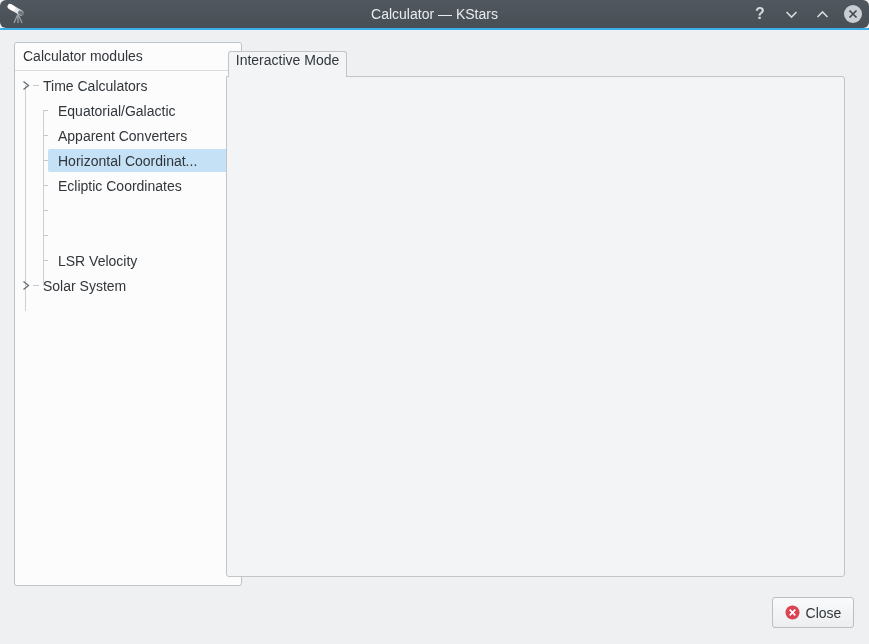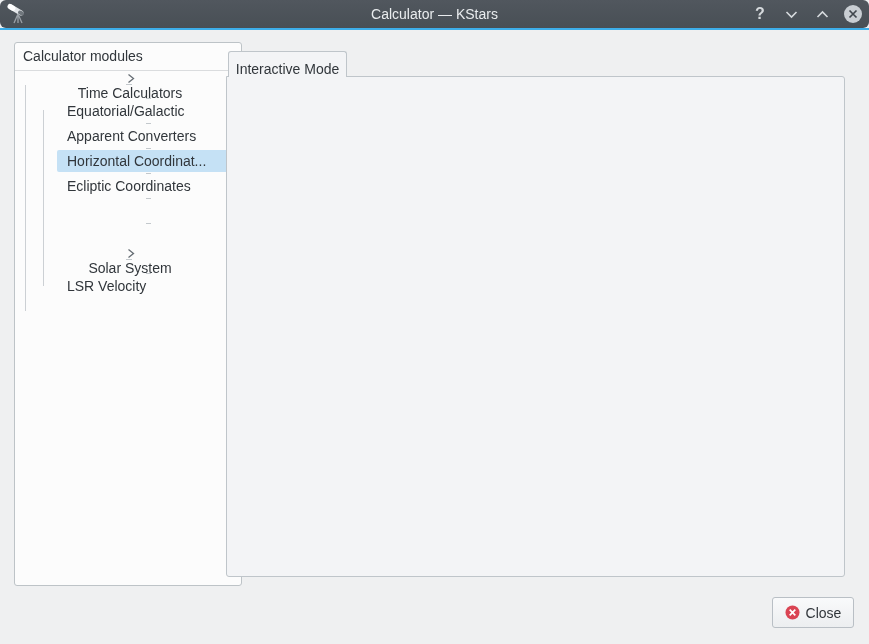--- a/index.html
+++ b/index.html
@@ -38,41 +38,41 @@
   
   .sidebar {
     position: absolute; left: 14px; top: 42px; width: 228px; height: 544px;
     background: #fcfcfc; border: 1px solid #bdc3c7; border-radius: 3px;
   }
   .sidebar-header {
     height: 28px; line-height: 27px; padding-left: 8px;
     border-bottom: 1px solid #dadcde; color: #31363b;
   }
   .tree { position: absolute; left: 1px; right: 1px; top: 30px; }
-  .tree-row { height: 25px; display: flex; align-items: center; position: relative; flex-direction: column; }
+  .tree-row { height: 25px; display: flex; align-items: center; position: relative; }
   .tree-row.top { padding-left: 4px; }
   .tree-row.top .dash { width: 6px; border-top: 1px solid #c3c8cc; margin: 0 4px 0 2px; }
-  .tree-row.child { padding-left: 41px; }
+  .tree-row.child { padding-left: 27px; }
   .tree-row.child .dash { width: 5px; border-top: 1px solid #c3c8cc; }
   .chev { width: 11px; height: 11px; flex: 0 0 11px; }
   .child-label {
     flex: 1; align-self: stretch; display: flex; align-items: center;
     padding-left: 10px; margin: 1px 3px 1px 0; border-radius: 2px;
   }
   .child-label.selected { background: #c5e1f5; }
   .vline { position: absolute; border-left: 1px solid #ccd0d4; width: 0; }
   .vline-top { left: 9px; top: 12px; height: 226px; }
   .vline-child { left: 27px; top: 37px; height: 176px; }
 
   
   .tab {
     position: absolute; left: 228px; top: 51px; width: 119px; height: 26px;
     background: #f3f4f6; border: 1px solid #bfc5ca; border-bottom: none;
     border-radius: 3px 3px 0 0; z-index: 2;
-    display: flex; align-items: flex-end; justify-content: center;
+    display: flex; align-items: flex-start; justify-content: center;
   }
   .frame {
     position: absolute; left: 226px; top: 76px; width: 619px; height: 501px;
     background: #f3f4f6; border: 1px solid #bfc5ca; border-radius: 0 3px 3px 3px;
     z-index: 1;
   }
   .flabel { position: absolute; height: 31px; line-height: 31px; }
   .lbl-datetime { left: 237px; top: 90px; }
   .lbl-location { left: 237px; top: 131px; }
 
@@ -195,31 +195,31 @@
       <div class="tree-row child">
         <span class="dash"></span>
         <span class="child-label">Ecliptic Coordinates</span>
       </div>
       <div class="tree-row child">
         <span class="dash"></span>
       </div>
       <div class="tree-row child">
         <span class="dash"></span>
       </div>
+      <div class="tree-row child">
+        <span class="dash"></span>
+        <span class="child-label">LSR Velocity</span>
+      </div>
+
       <div class="tree-row top">
         <svg class="chev" viewBox="0 0 11 11">
             <polyline points="3.5,1.5 8.5,5.5 3.5,9.5" fill="none" stroke="#666d74" stroke-width="1.3"></polyline>
           </svg>
         <span class="dash"></span>
         <span>Solar System</span>
-      </div>
-
-      <div class="tree-row child">
-        <span class="dash"></span>
-        <span class="child-label">LSR Velocity</span>
       </div>
     </div>
   </div>
 
   <div class="tab">
     <span>Interactive Mode</span>
   </div>
   <div class="frame"></div>
 
   <div class="flabel lbl-datetime">Date and time:</div>

